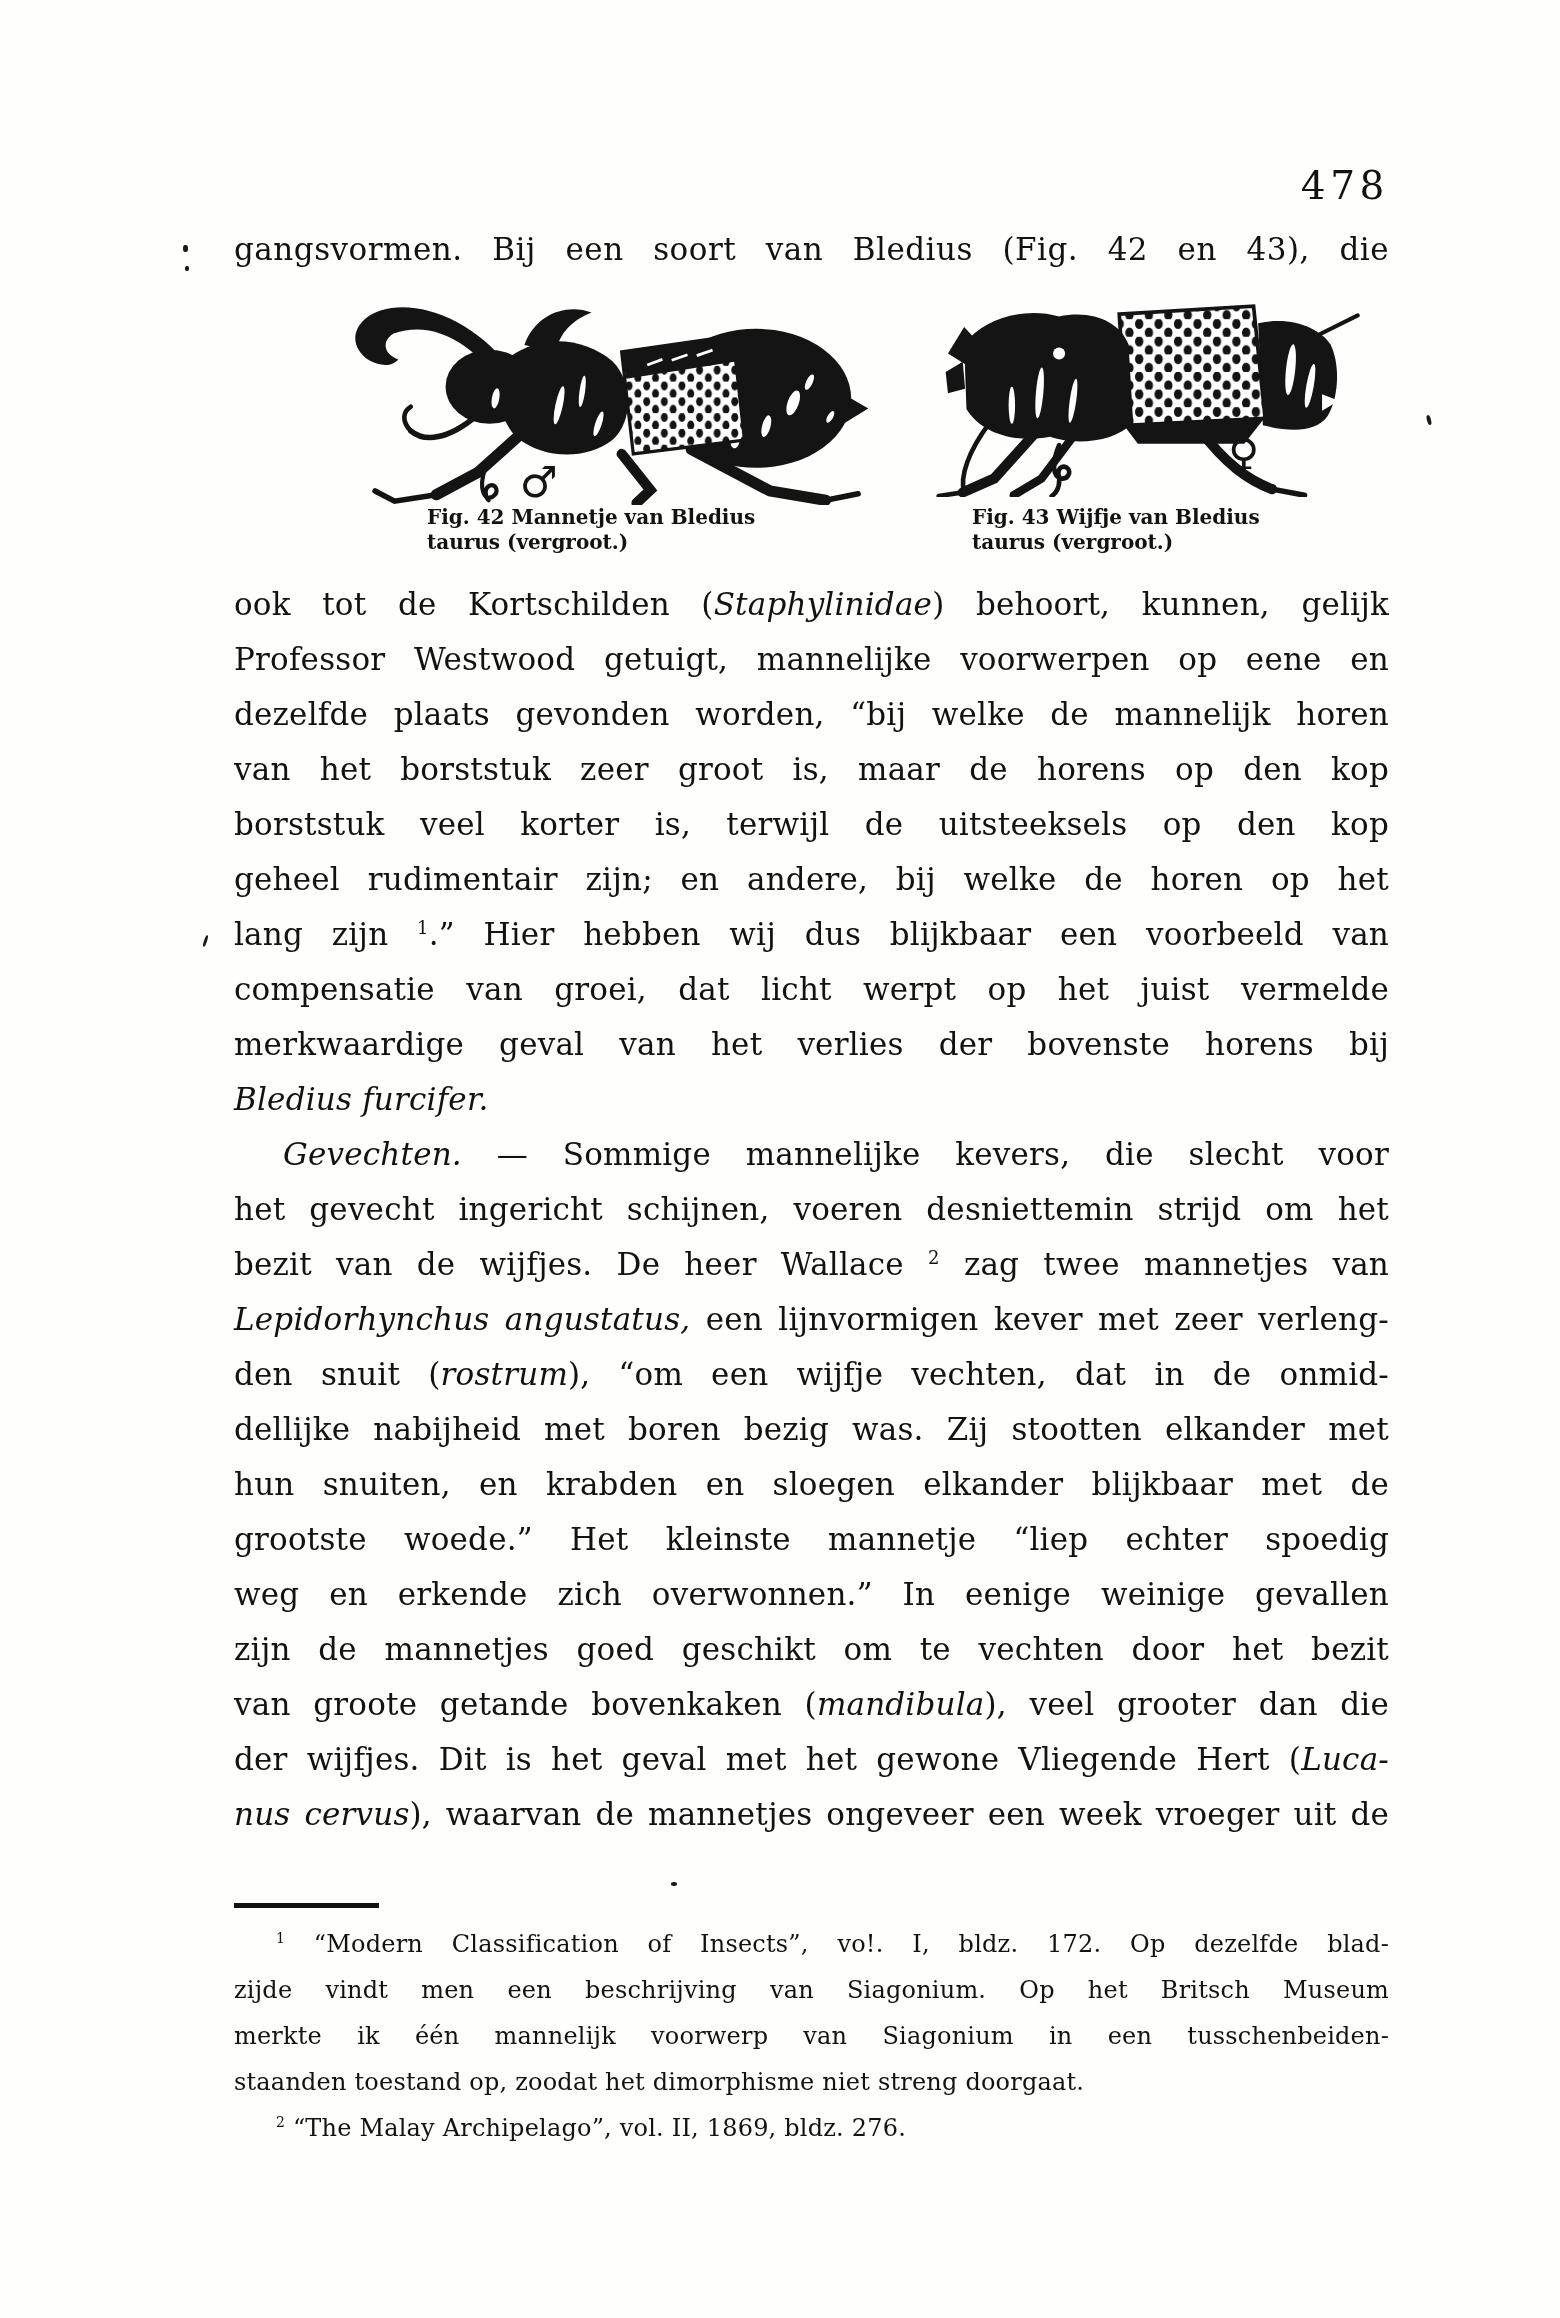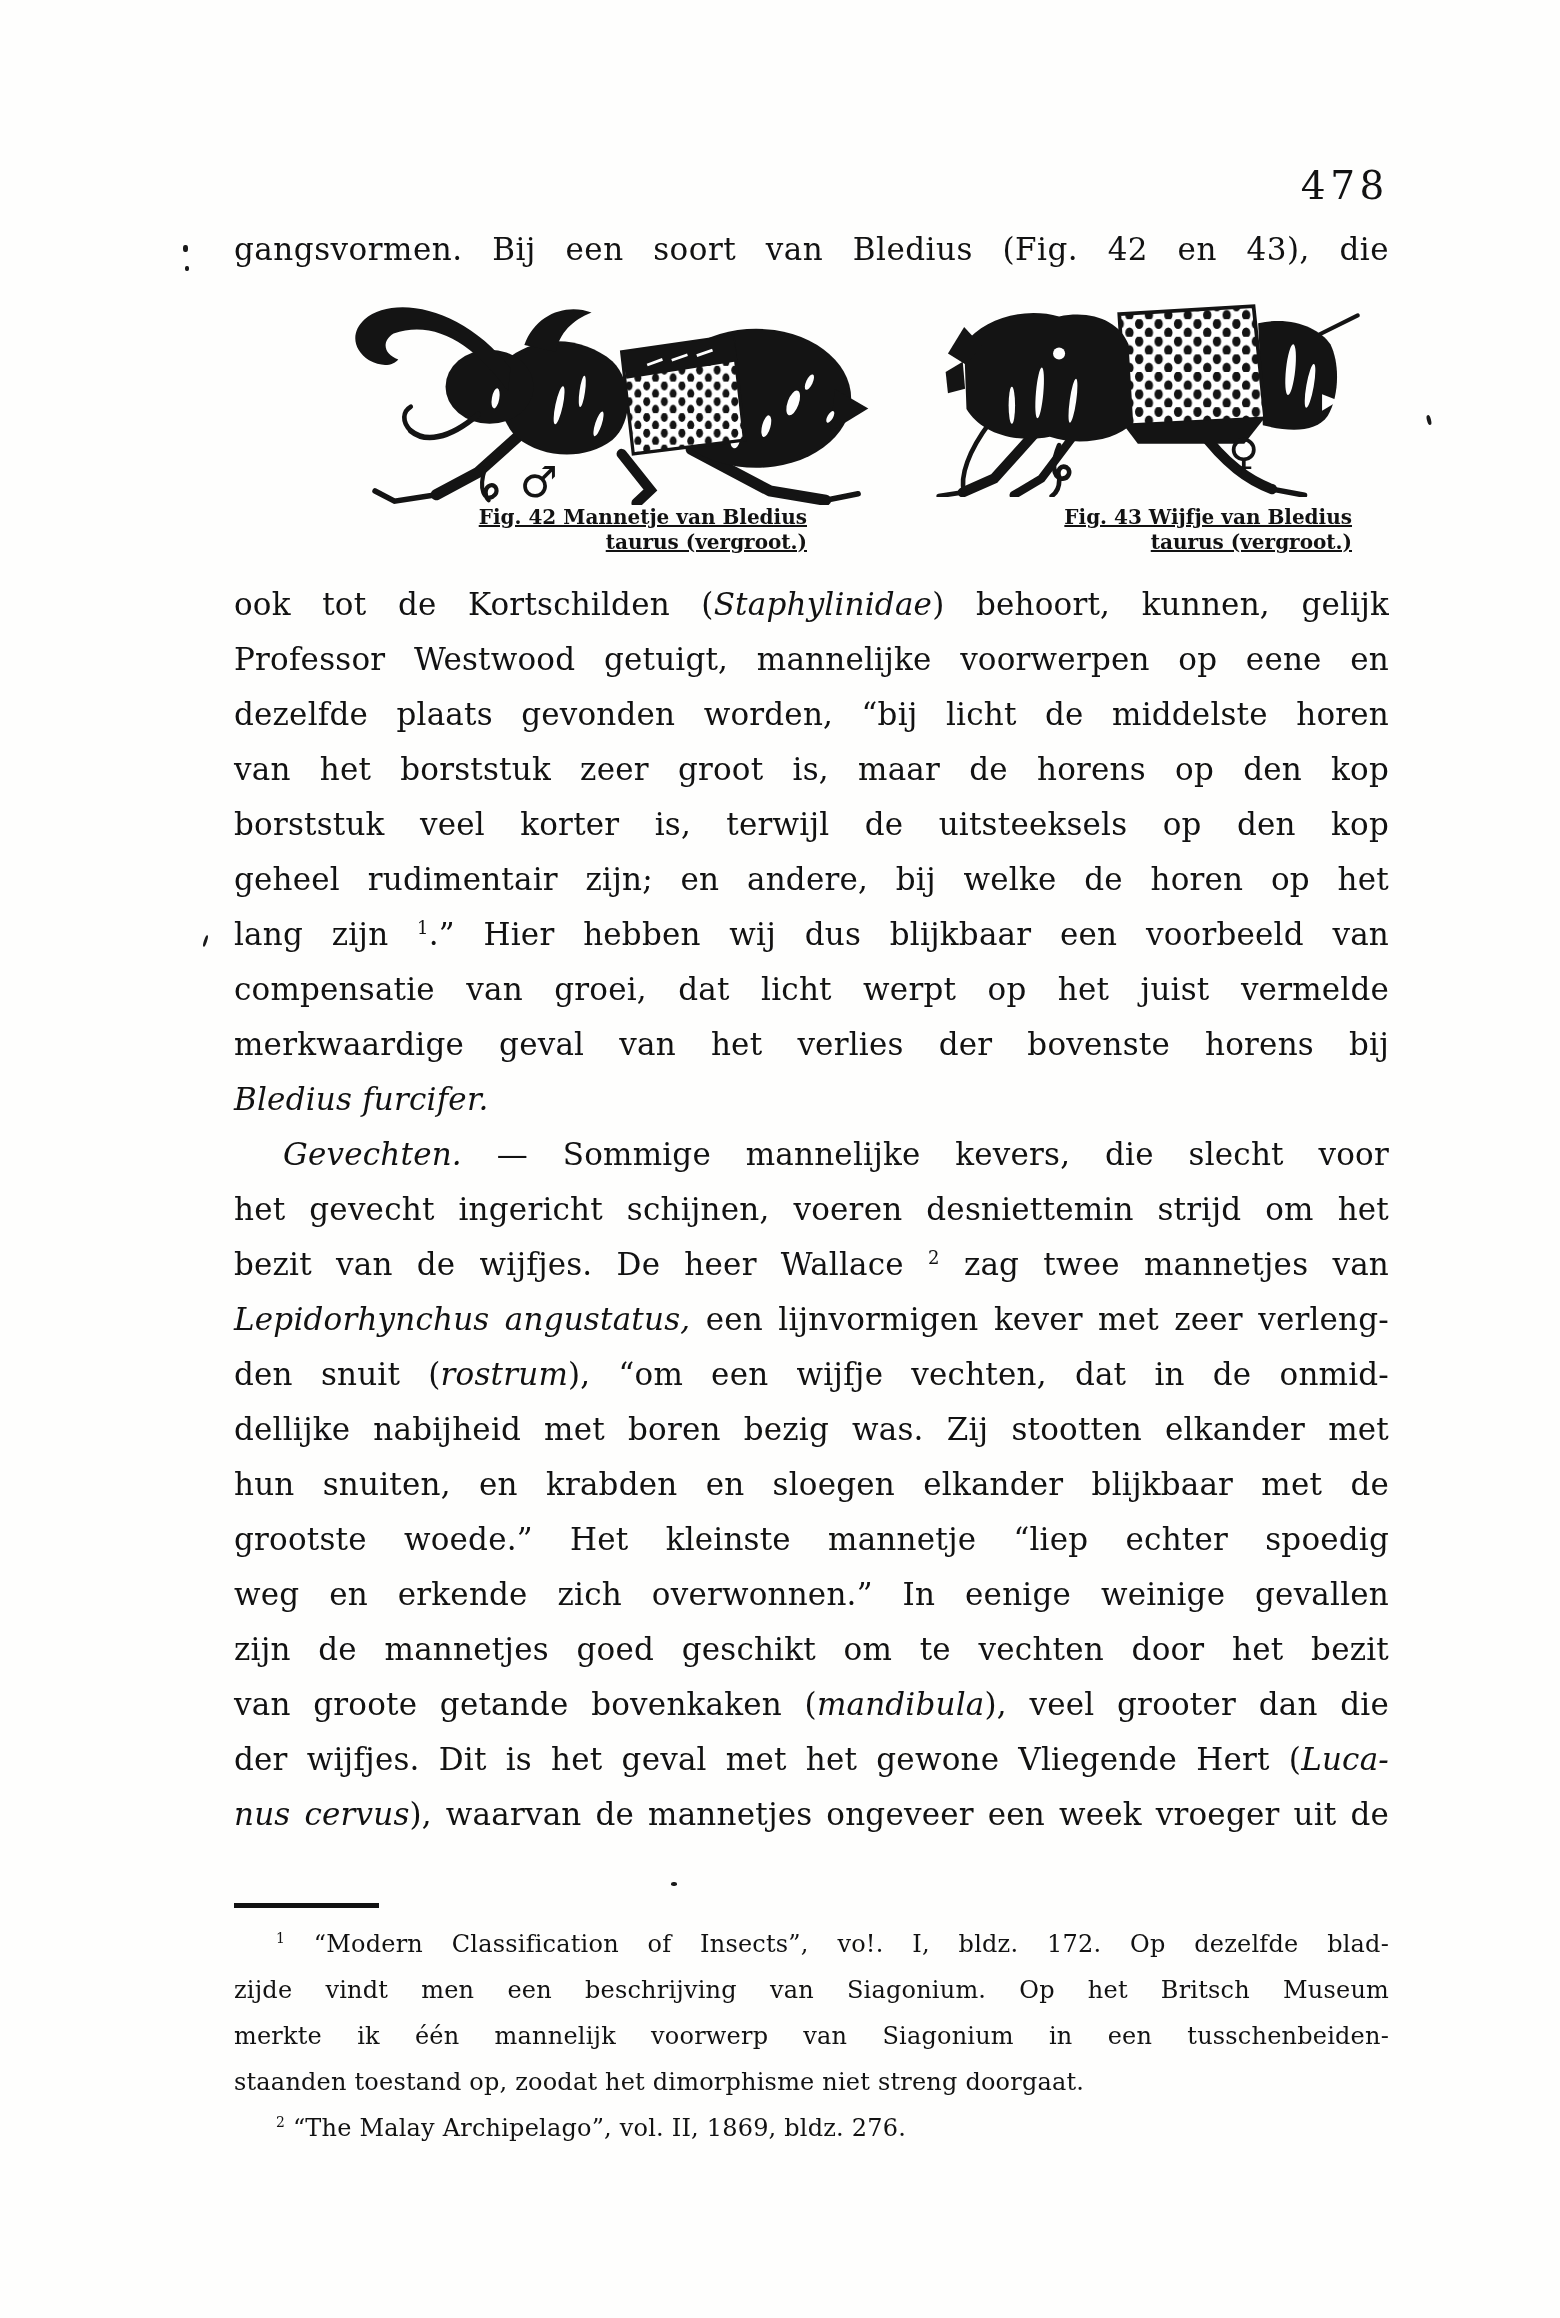--- a/index.html
+++ b/index.html
@@ -3,22 +3,22 @@
 <meta charset="utf-8">
 <style>
   html,body{margin:0;padding:0;background:#d9d9d9;}
   .page{position:relative;width:1561px;height:2395px;background:#fefefd;color:#121212;
         font-family:"DejaVu Serif","Liberation Serif",serif;overflow:hidden;}
   .page-number{position:absolute;top:163px;left:234px;width:1155px;text-align:right;
         font-size:39px;letter-spacing:4.6px;}
   .intro{position:absolute;top:231px;left:234px;width:1155px;font-size:31px;
         letter-spacing:0.5px;text-align:justify;text-align-last:justify;}
   .figbox{position:absolute;}
-  .caption{position:absolute;width:380px;text-align:right;font-size:20px;font-weight:700;
-        line-height:25px;text-decoration:underline;}
+  .caption{position:absolute;width:380px;text-align:left;font-size:20px;font-weight:700;
+        line-height:25px;}
   .caption-42{top:505px;left:427px;}
   .caption-43{top:505px;left:972px;}
   .body-text{position:absolute;top:577px;left:234px;width:1155px;font-size:31px;
         letter-spacing:0.2px;line-height:55px;}
   .footnotes{position:absolute;top:1921px;left:234px;width:1155px;font-size:24px;
         letter-spacing:0.2px;line-height:46px;}
   .tline{text-align:justify;text-align-last:justify;}
   .tline.noj{text-align-last:left;}
   .tline.ind{text-indent:49px;}
   .footnotes .tline.ind{text-indent:42px;}
@@ -127,21 +127,21 @@
     <span class="cl" style="display:block">taurus (vergroot.)</span>
   </div>
   <div class="caption caption-43">
     <span class="cl" style="display:block">Fig. 43 Wijfje van Bledius</span>
     <span class="cl" style="display:block">taurus (vergroot.)</span>
   </div>
 
   <div class="body-text" id="body-text">
       <div class="tline"><span>ook tot de Kortschilden (</span><span class="it">Staphylinidae</span><span>) behoort, kunnen, gelijk</span></div>
       <div class="tline"><span>Professor Westwood getuigt, mannelijke voorwerpen op eene en</span></div>
-      <div class="tline"><span>dezelfde plaats gevonden worden, “bij licht de middelste horen</span></div>
+      <div class="tline"><span>dezelfde plaats gevonden worden, “bij welke de mannelijk horen</span></div>
       <div class="tline"><span>van het borststuk zeer groot is, maar de horens op den kop</span></div>
       <div class="tline"><span>borststuk veel korter is, terwijl de uitsteeksels op den kop</span></div>
       <div class="tline"><span>geheel rudimentair zijn; en andere, bij welke de horen op het</span></div>
       <div class="tline"><span>lang zijn </span><span class="sup">1</span><span>.” Hier hebben wij dus blijkbaar een voorbeeld van</span></div>
       <div class="tline"><span>compensatie van groei, dat licht werpt op het juist vermelde</span></div>
       <div class="tline"><span>merkwaardige geval van het verlies der bovenste horens bij</span></div>
       <div class="tline noj"><span class="it">Bledius furcifer.</span></div>
       <div class="tline ind"><span class="it">Gevechten.</span><span> — Sommige mannelijke kevers, die slecht voor</span></div>
       <div class="tline"><span>het gevecht ingericht schijnen, voeren desniettemin strijd om het</span></div>
       <div class="tline"><span>bezit van de wijfjes. De heer Wallace </span><span class="sup">2</span><span> zag twee mannetjes van</span></div>

